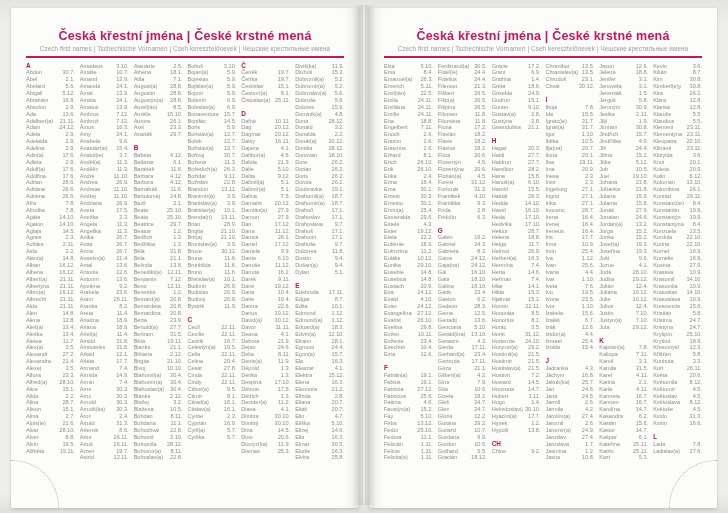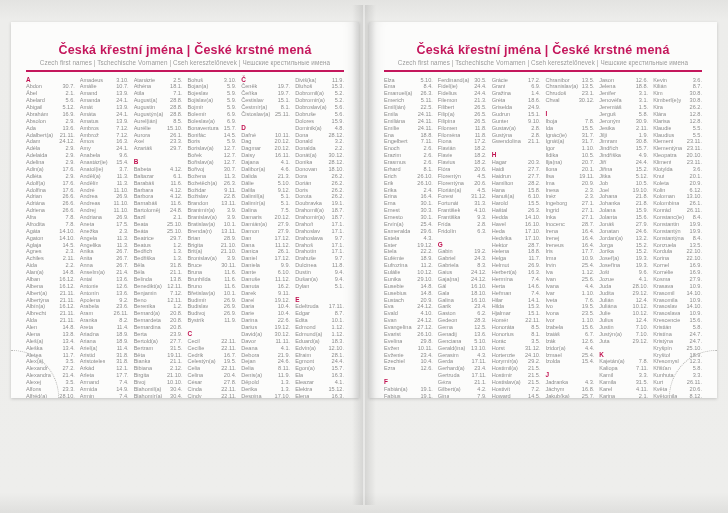--- a/index.html
+++ b/index.html
@@ -4,21 +4,21 @@
 <style>
   html,body{margin:0;padding:0;}
   body{
     width:728px;height:513px;overflow:hidden;
     background:linear-gradient(180deg,#e3e3e1 0%,#ededeb 4%,#eeeeec 96%,#dfdfdd 100%);
     font-family:"Liberation Sans", sans-serif;
   }
   .book{position:relative;width:728px;height:513px;}
   .spine{position:absolute;left:352px;top:5px;width:24px;height:500px;
     background:linear-gradient(90deg,rgba(0,0,0,0) 0%,rgba(0,0,0,.10) 45%,rgba(255,255,255,.5) 50%,rgba(0,0,0,.10) 55%,rgba(0,0,0,0) 100%);z-index:3;}
-  .page{position:absolute;top:22px;height:376px;width:348px;background:#fcfcfb;overflow:hidden;z-index:2;
+  .page{position:absolute;top:8px;height:500px;width:348px;background:#fcfcfb;overflow:hidden;z-index:2;
     box-shadow:0 1px 3px rgba(0,0,0,.18);}
   .page.left{left:11px;box-shadow:inset -14px 0 16px -14px rgba(0,0,0,.22),0 1px 3px rgba(0,0,0,.18);}
   .page.right{left:369px;box-shadow:inset 14px 0 16px -14px rgba(0,0,0,.22),0 1px 3px rgba(0,0,0,.18);}
   .page-title{margin-top:21px;text-align:center;font-weight:bold;font-size:12.5px;letter-spacing:.2px;color:#c4175c;}
   .page-subtitle{margin-top:2px;text-align:center;font-size:6.3px;color:#9b9b9b;letter-spacing:.1px;}
   .rule{height:1.6px;background:#c4175c;margin:4px 15px 5px 15px;}
   .cols{display:flex;gap:5px;padding:0 15px;}
   .col{flex:1 1 0;min-width:0;}
   .row{display:flex;justify-content:space-between;align-items:baseline;
     font-size:5.6px;line-height:6.88px;height:6.88px;color:#8e8e8e;white-space:nowrap;}

